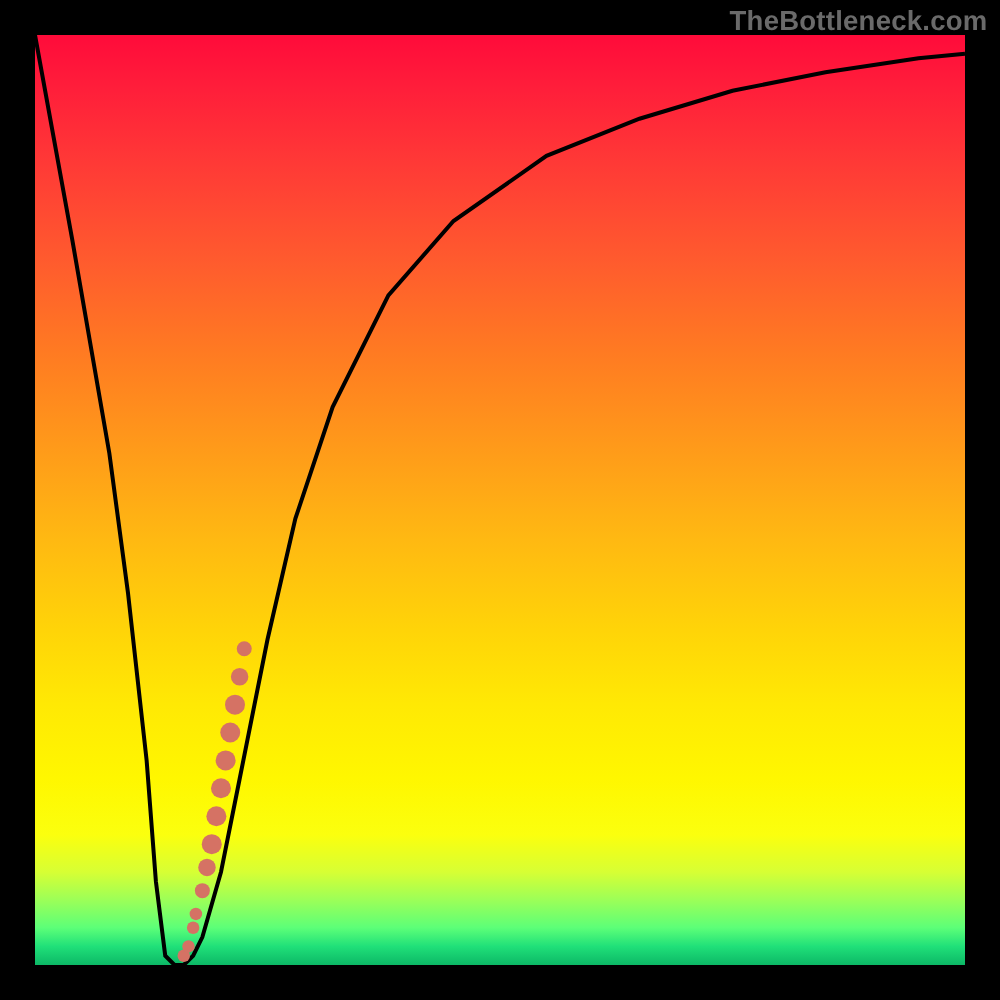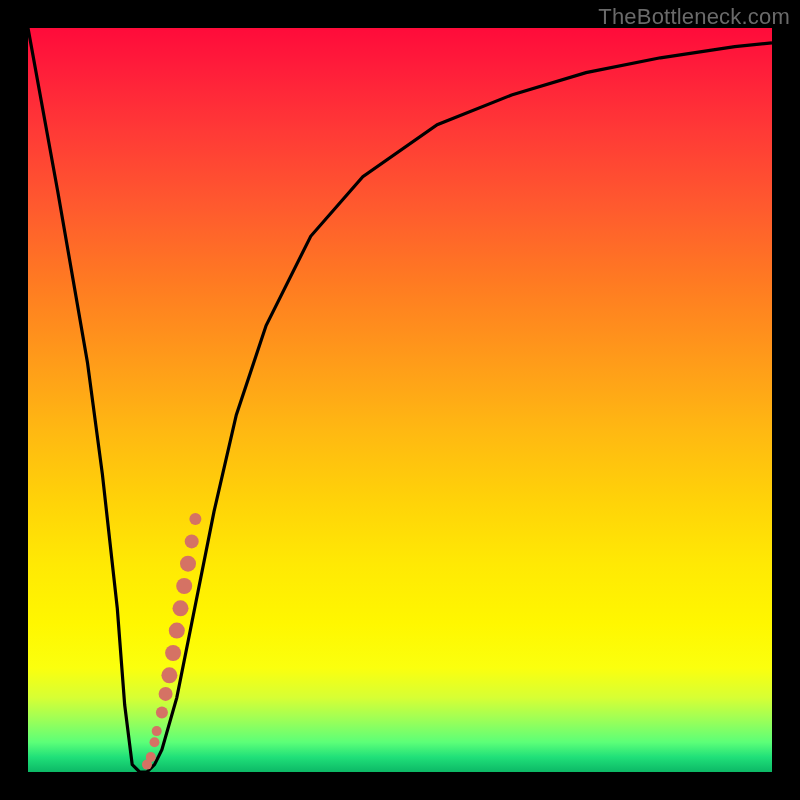--- a/index.html
+++ b/index.html
@@ -45,21 +45,21 @@
       #5cff78 96%,
       #20e079 98%,
       #0cb866 100%);
   }
   .watermark {
     position: absolute;
     top: 4px;
     right: 10px;
     color: #6a6a6a;
     font-size: 22px;
-    font-weight: 400;
+    font-weight: 700;
     letter-spacing: 0.2px;
     user-select: none;
   }
   svg.curve {
     position: absolute;
     left: 0; top: 0;
   }
 </style>
 </head>
 <body>

